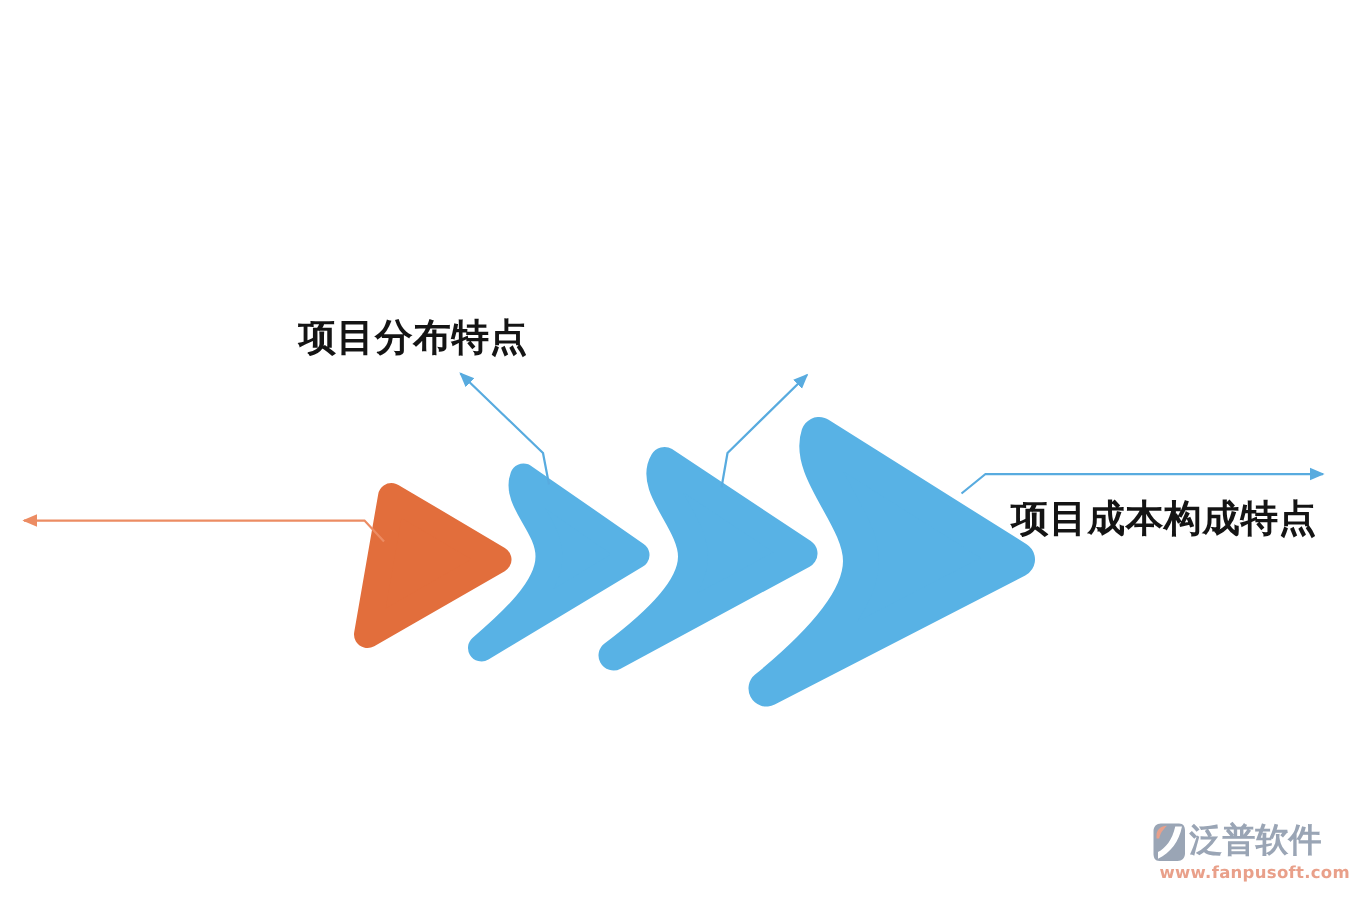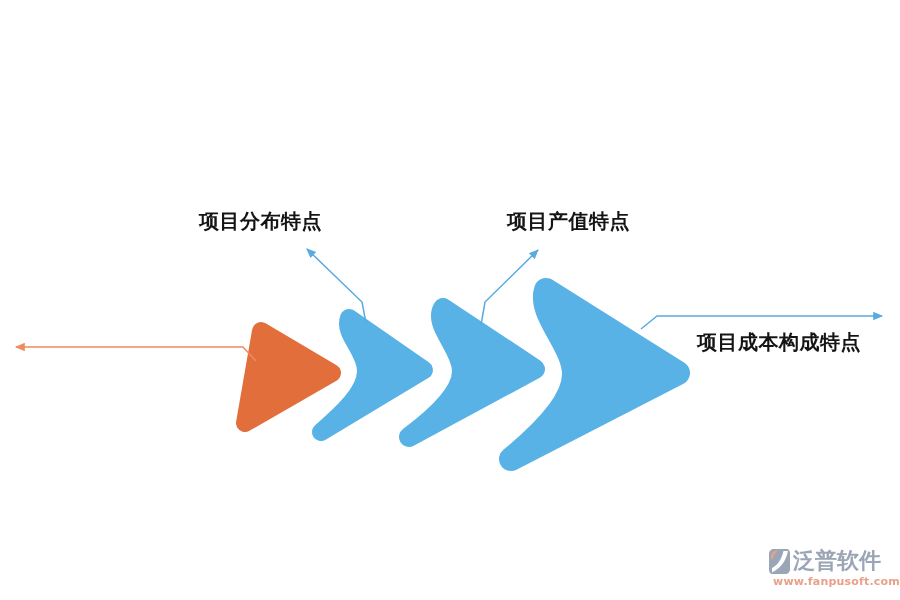--- a/index.html
+++ b/index.html
@@ -2,27 +2,27 @@
 <html><head>
 <meta charset="utf-8">
 <style>
   html,body{margin:0;padding:0;background:#ffffff;}
   .stage{
     position:relative;width:900px;height:600px;background:#ffffff;
     overflow:hidden;font-family:"DejaVu Sans","Liberation Sans",sans-serif;
   }
   .diagram-svg{position:absolute;left:0;top:0;}
   .callout-label{
-    position:absolute;font-weight:700;font-size:20px;color:#141414;
+    position:absolute;font-weight:700;font-size:25px;color:#141414;
     white-space:nowrap;letter-spacing:0.5px;
   }
   .label-business{left:38px;top:365px;}
   .label-distribution{left:199px;top:208px;}
   .label-output{left:507px;top:208px;}
-  .label-cost{left:697px;top:329px;}
+  .label-cost{left:674px;top:329px;}
   .watermark{position:absolute;left:767px;top:548px;width:133px;}
   .brand-row{display:flex;align-items:center;gap:2px;text-align:right;}
   .brand-text{font-size:22px;font-weight:700;color:#9AA5B5;line-height:1.1;white-space:nowrap;}
   .brand-url{font-size:11px;font-weight:700;color:#E9A08A;letter-spacing:0.2px;text-align:right;margin-top:0px;white-space:nowrap;}
 </style>
 </head>
 <body>
 
 <div class="stage">
 
@@ -47,21 +47,20 @@
     <path d="M546,290 L678,373 L511,459 C539,436 574,403 574,374 C574,345 538,314 546,290 Z" stroke-width="40" stroke-linejoin="round" stroke-linecap="round" fill="#FFFFFF" stroke="#FFFFFF"></path>
     <path d="M546,290 L678,373 L511,459 C539,436 574,403 574,374 C574,345 538,314 546,290 Z" stroke-width="24" stroke-linejoin="round" stroke-linecap="round" fill="#58B2E5" stroke="#58B2E5"></path>
 
     <polyline points="256,361 243,347 16,347" fill="none" stroke-width="1.5" marker-end="url(#head-orange)" stroke="#EC8C63"></polyline>
     <polyline points="366,323 362,302 307,249" fill="none" stroke-width="1.5" marker-end="url(#head-blue)" stroke="#58ABDF"></polyline>
     <polyline points="481,325 485,302 538,250" fill="none" stroke-width="1.5" marker-end="url(#head-blue)" stroke="#58ABDF"></polyline>
     <polyline points="641,329 657,316 882,316" fill="none" stroke-width="1.5" marker-end="url(#head-blue)" stroke="#58ABDF"></polyline>
   </svg>
 
   <div class="callout-label label-distribution">项目分布特点</div>
-  <div class="callout-label label-output">项目产值特点</div>
   <div class="callout-label label-cost">项目成本构成特点</div>
 
   <div class="watermark">
     <div class="brand-row">
       <svg width="24" height="27" viewBox="0 0 24 27">
         <path d="M2,6 C2,3 4,1 7,1 L19,1 C22,1 23,3 23,6 L23,21 C23,24 21,26 18,26 L6,26 C3,26 2,24 2,21 Z" fill="#9AA5B5"></path>
         <path d="M4,9 C4,5 7,2.5 11,2.5 C8,5.5 6.5,7.5 5.8,11 L4,11 Z" fill="#E9A08A"></path>
         <path d="M5,20 C10,17.5 14.5,12 16.5,3 L21,3 C19,13 13.5,20.5 5,24.5 Z" fill="#FFFFFF"></path>
       </svg>
       <span class="brand-text">泛普软件</span>

